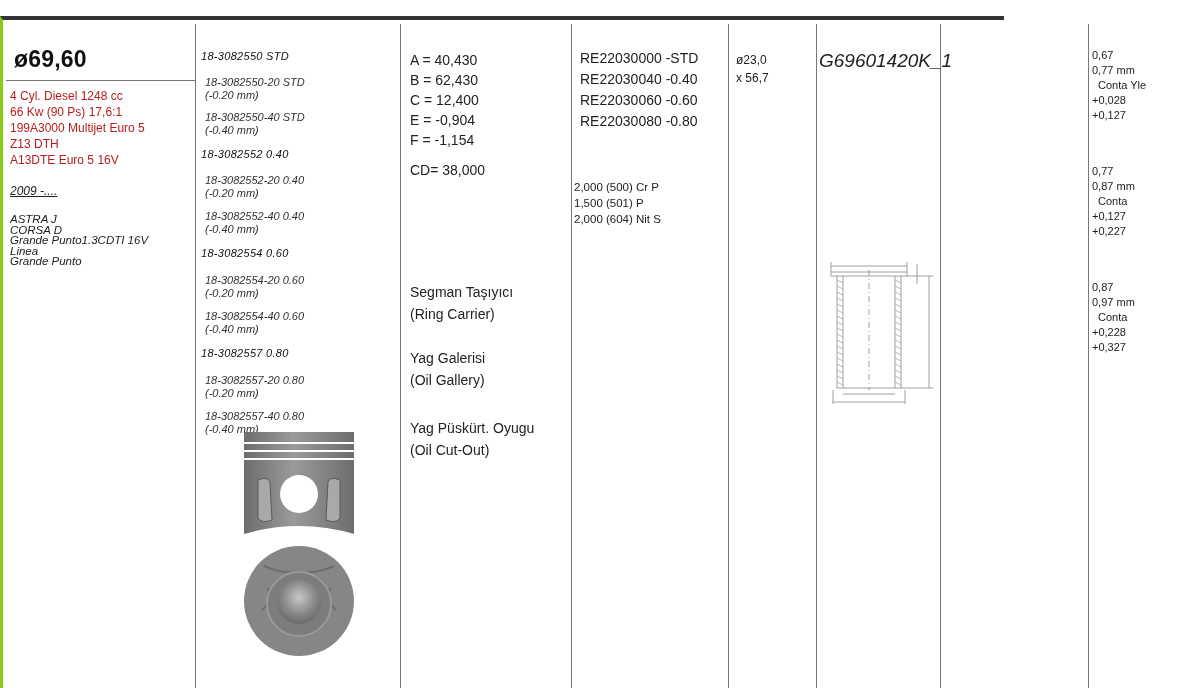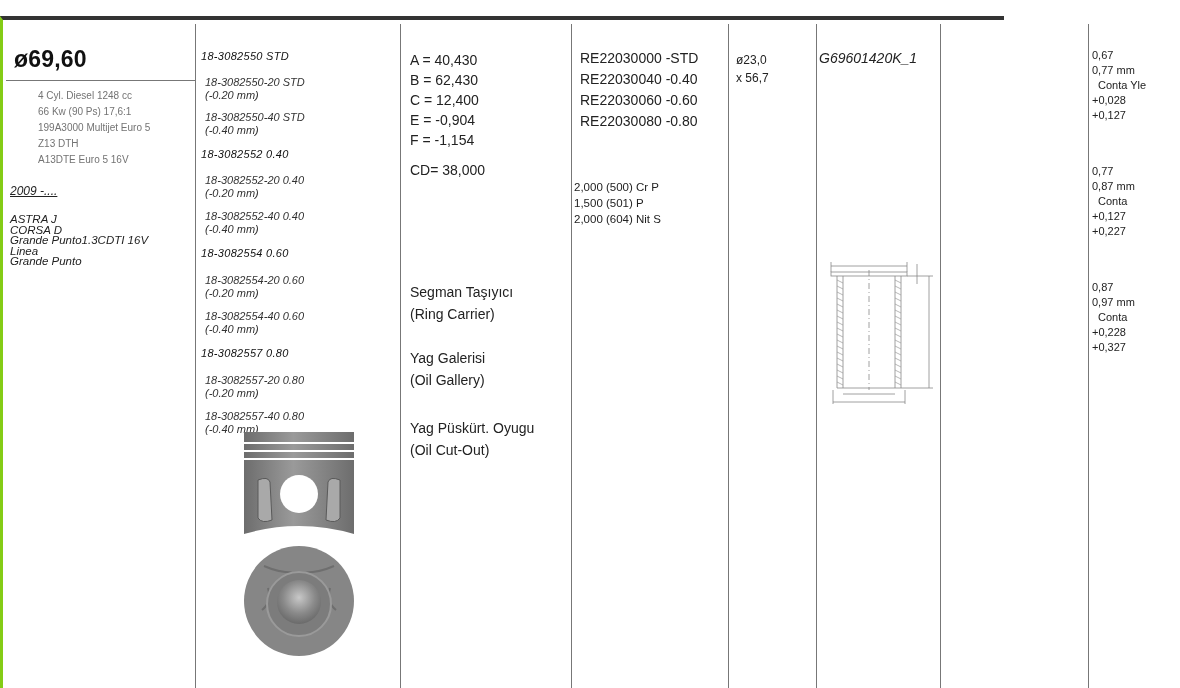--- a/index.html
+++ b/index.html
@@ -13,41 +13,41 @@
   .c4 { left:569px; width:157px; }
   .c5 { left:726px; width:88px; }
   .c6 { left:814px; width:124px; }
   .c7 { left:938px; width:148px; }
   .c8 { left:1086px; width:94px; border-right:none; }
   .t { position:absolute; white-space:nowrap; }
 
   
   .bore { left:8px; top:22px; font-size:23px; font-weight:bold; color:#111; letter-spacing:0.2px; }
   .bore-rule { position:absolute; left:0; right:0; top:56px; border-top:1.5px solid #777; }
-  .spec { left:4px; font-size:10px; line-height:16px; color:#737373;margin-left:28px; }
+  .spec { left:4px; font-size:12px; line-height:16px; color:#b91c1c; }
   .years { left:4px; top:160px; font-size:12px; font-style:italic; text-decoration:underline; color:#222; }
   .models { left:4px; top:190px; font-size:11.5px; font-style:italic; line-height:10.5px; color:#222; }
 
   
   .pn-main { left:5px; font-size:11px; font-style:italic; color:#111; letter-spacing:0.3px; }
   .pn-sub { left:9px; font-size:11px; font-style:italic; line-height:13px; color:#333; }
 
   
   .dim { left:9px; font-size:14px; line-height:20px; color:#222; }
   .feat { left:9px; font-size:14px; line-height:21px; color:#222; }
 
   
   .ring { left:8px; font-size:14px; line-height:20.5px; color:#222; }
   .ringsz { left:2px; font-size:11.5px; line-height:15.5px; color:#222; }
 
   
   .pin { left:7px; top:27px; font-size:12px; line-height:18px; color:#222; }
 
   
-  .liner-pn { left:2px; top:26px; font-size:14px; font-style:italic; color:#222; }
+  .liner-pn { left:2px; top:26px; font-size:19px; font-style:italic; color:#222; }
   .liner-dim { left:13px; top:58px; font-size:13px; line-height:20px; color:#222; }
 
   
   .gasket { left:3px; font-size:11px; line-height:15px; color:#222; }
   .gasket .lbl { padding-left:6px; }
 
   .piston-side { position:absolute; left:44px; top:406px; width:118px; height:108px; }
   .piston-top { position:absolute; left:46px; top:520px; width:114px; height:114px; }
   .liner-draw { position:absolute; left:4px; top:232px; width:118px; height:148px; }
 </style>

